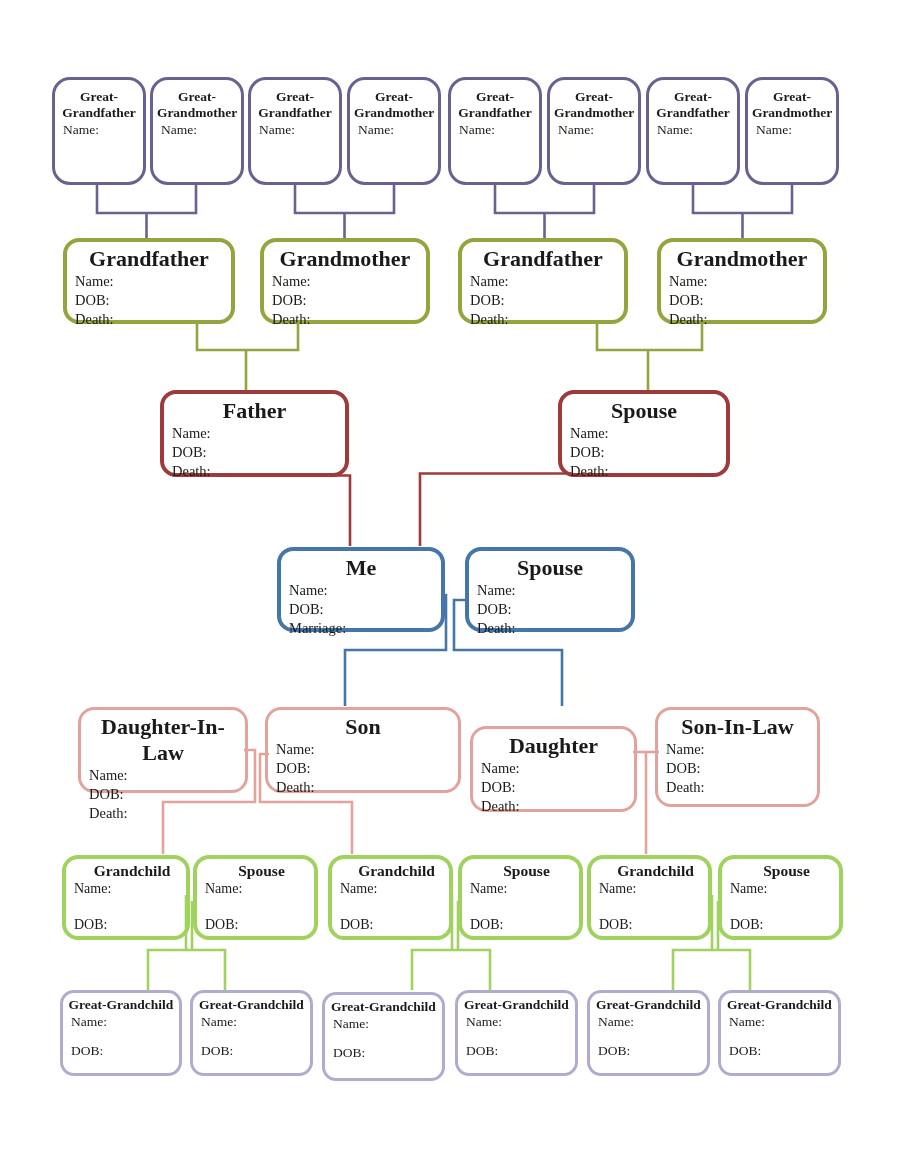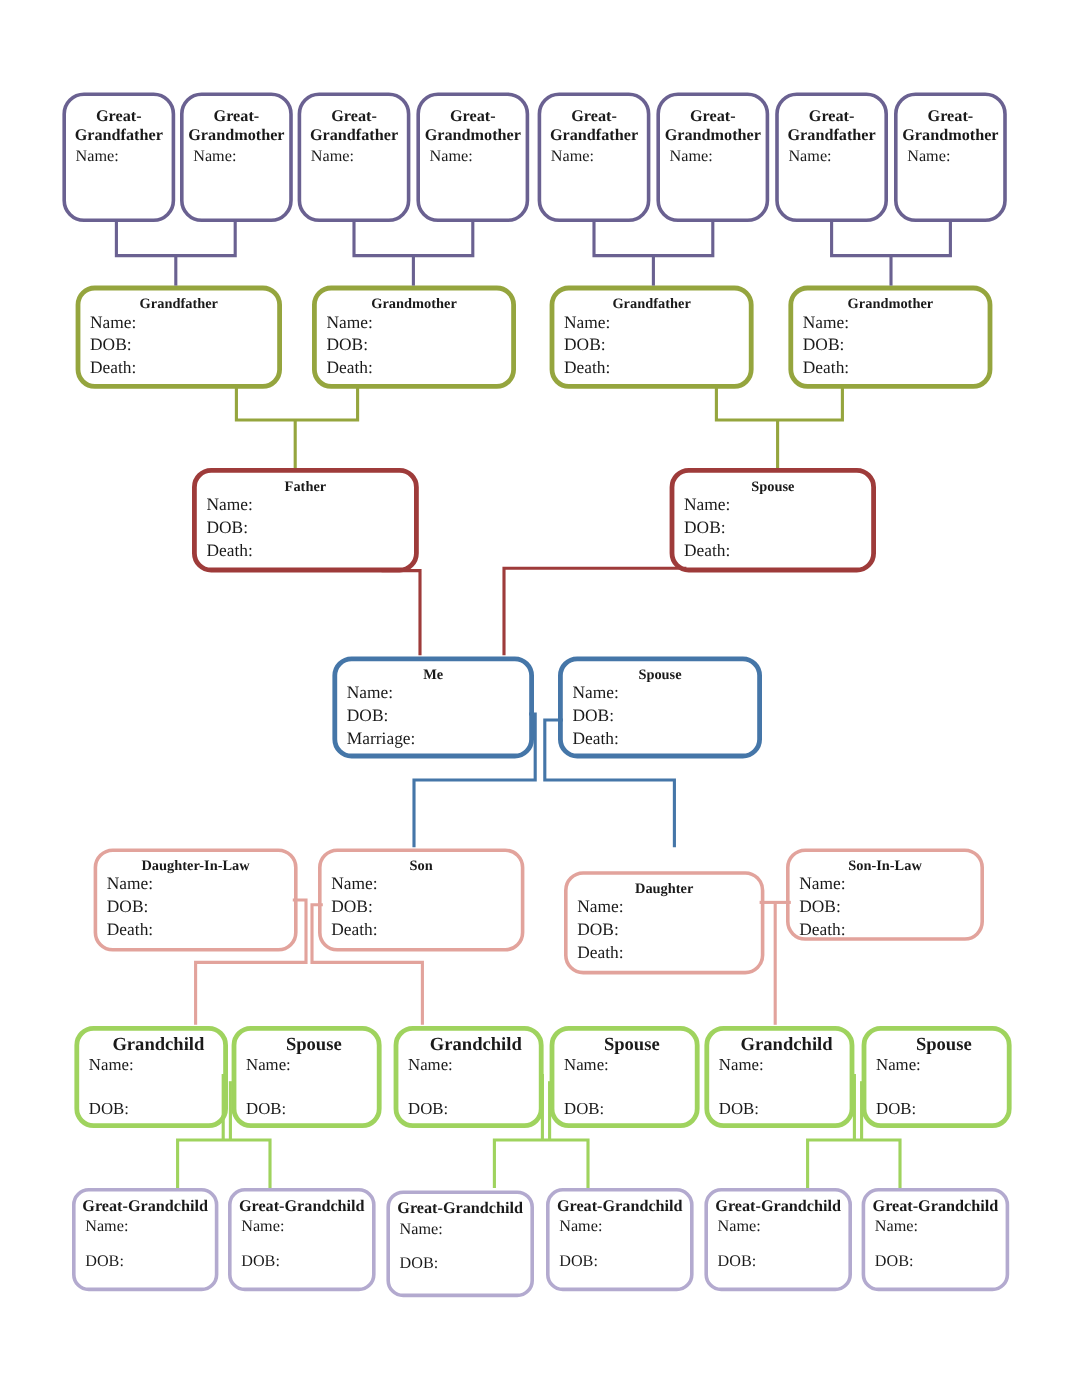--- a/index.html
+++ b/index.html
@@ -18,21 +18,21 @@
 
   .node{position:absolute;z-index:2;background:#fff;box-sizing:border-box;}
   .node .title{font-weight:bold;text-align:center;line-height:1.18;padding-top:3px;}
   .node .field{text-align:left;line-height:1.32;padding-left:8px;padding-right:4px;}
 
   .gen-ggp{border:3px solid var(--great_grandparents);border-radius:18px;}
   .gen-ggp .title{font-size:13.5px;padding-top:9px;}
   .gen-ggp .field{font-size:13.5px;}
 
   .gen-gp{border:4px solid var(--grandparents);border-radius:16px;}
-  .gen-gp .title,.gen-par .title,.gen-me .title,.gen-ch .title{font-size:12px;padding-top:4px;}
+  .gen-gp .title,.gen-par .title,.gen-me .title,.gen-ch .title{font-size:22px;padding-top:4px;}
   .gen-gp .field,.gen-par .field,.gen-me .field,.gen-ch .field{font-size:14.5px;}
 
   .gen-par{border:4px solid var(--parents);border-radius:16px;}
   .gen-me{border:4px solid var(--self_couple);border-radius:16px;}
   .gen-ch{border:3px solid var(--children);border-radius:16px;}
 
   .gen-gc{border:4px solid var(--grandchildren);border-radius:16px;}
   .gen-gc .title{font-size:15.5px;padding-top:3px;margin-left:12px;}
   .gen-gc .field{font-size:14px;}
   .gen-gc .gap{margin-top:17px;}
@@ -168,33 +168,33 @@
     <div class="field">DOB:</div>
     <div class="field">Death:</div>
   </div>
 
   <div class="node gen-ch" style="left:78px;top:707px;width:170px;height:86px">
     <div class="title">Daughter-In-Law</div>
     <div class="field">Name:</div>
     <div class="field">DOB:</div>
     <div class="field">Death:</div>
   </div>
-  <div class="node gen-ch" style="left:265px;top:707px;width:172px;height:86px">
+  <div class="node gen-ch" style="left:265px;top:707px;width:196px;height:86px">
     <div class="title">Son</div>
     <div class="field">Name:</div>
     <div class="field">DOB:</div>
     <div class="field">Death:</div>
   </div>
   <div class="node gen-ch" style="left:470px;top:726px;width:167px;height:86px">
     <div class="title">Daughter</div>
     <div class="field">Name:</div>
     <div class="field">DOB:</div>
     <div class="field">Death:</div>
   </div>
-  <div class="node gen-ch" style="left:655px;top:707px;width:165px;height:77px">
+  <div class="node gen-ch" style="left:655px;top:707px;width:165px;height:100px">
     <div class="title">Son-In-Law</div>
     <div class="field">Name:</div>
     <div class="field">DOB:</div>
     <div class="field">Death:</div>
   </div>
 
   <div class="node gen-gc" style="left:62px;top:855px;width:128px;height:85px">
     <div class="title">Grandchild</div>
     <div class="field">Name:</div>
     <div class="field gap">DOB:</div>

